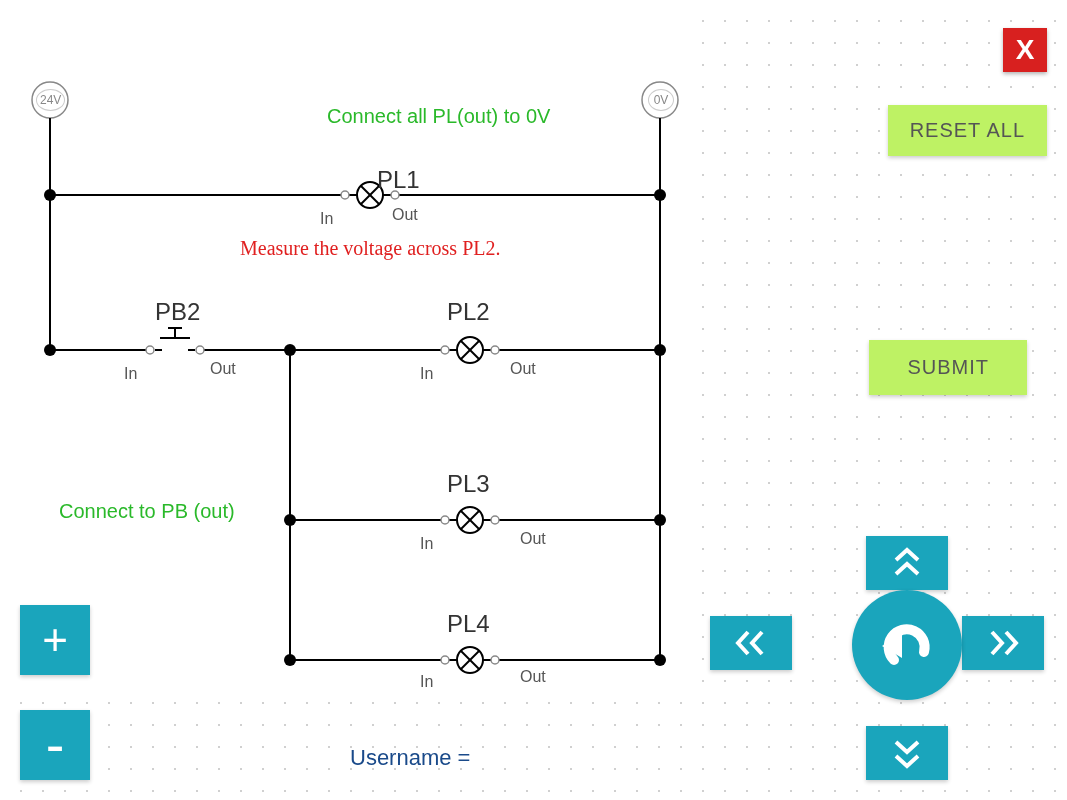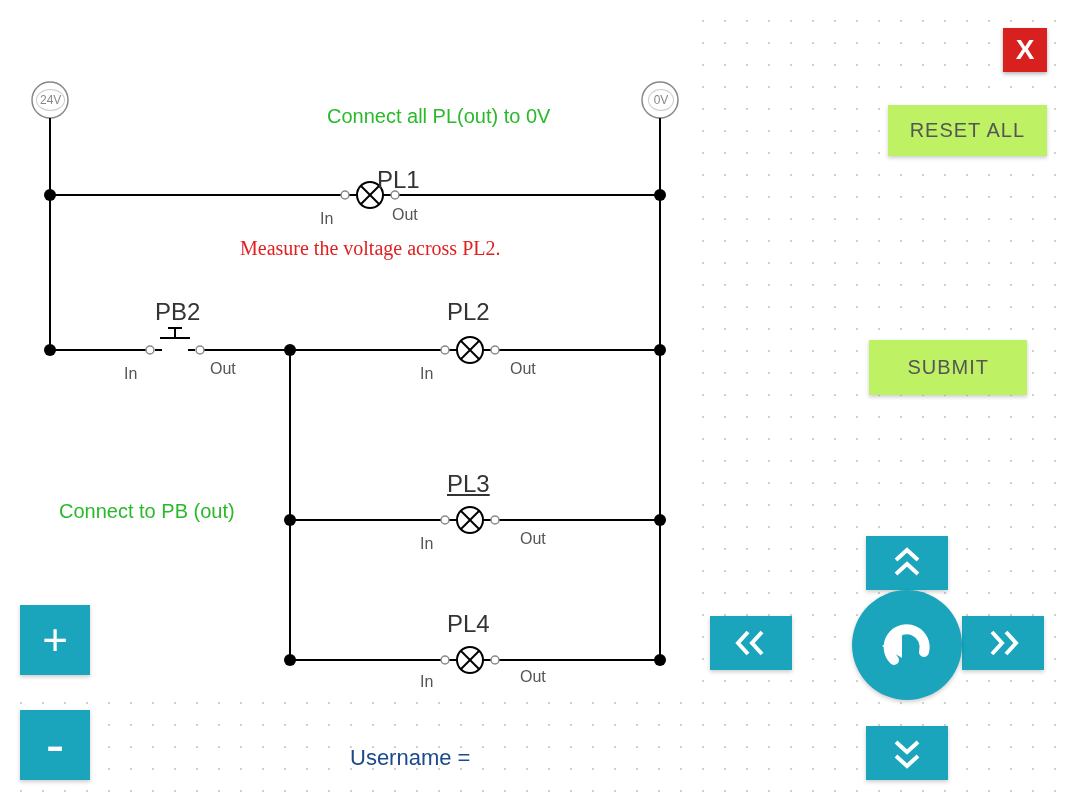--- a/index.html
+++ b/index.html
@@ -184,21 +184,21 @@
 <div class="lbl small" style="left:392px; top:206px;">Out</div>
 
 <div class="lbl big" style="left:155px; top:298px;">PB2</div>
 <div class="lbl small" style="left:124px; top:365px;">In</div>
 <div class="lbl small" style="left:210px; top:360px;">Out</div>
 
 <div class="lbl big" style="left:447px; top:298px;text-align:center;">PL2</div>
 <div class="lbl small" style="left:420px; top:365px;">In</div>
 <div class="lbl small" style="left:510px; top:360px;">Out</div>
 
-<div class="lbl big" style="left:447px; top:470px;text-decoration:underline;">PL3</div>
+<div class="lbl big" style="left:447px; top:470px;">PL3</div>
 <div class="lbl small" style="left:420px; top:535px;">In</div>
 <div class="lbl small" style="left:520px; top:530px;">Out</div>
 
 <div class="lbl big" style="left:447px; top:610px;">PL4</div>
 <div class="lbl small" style="left:420px; top:673px;">In</div>
 <div class="lbl small" style="left:520px; top:668px;">Out</div>
 
 <div class="lbl blue" style="left:350px; top:745px;">
   <span>Username =</span>
   <span></span>

